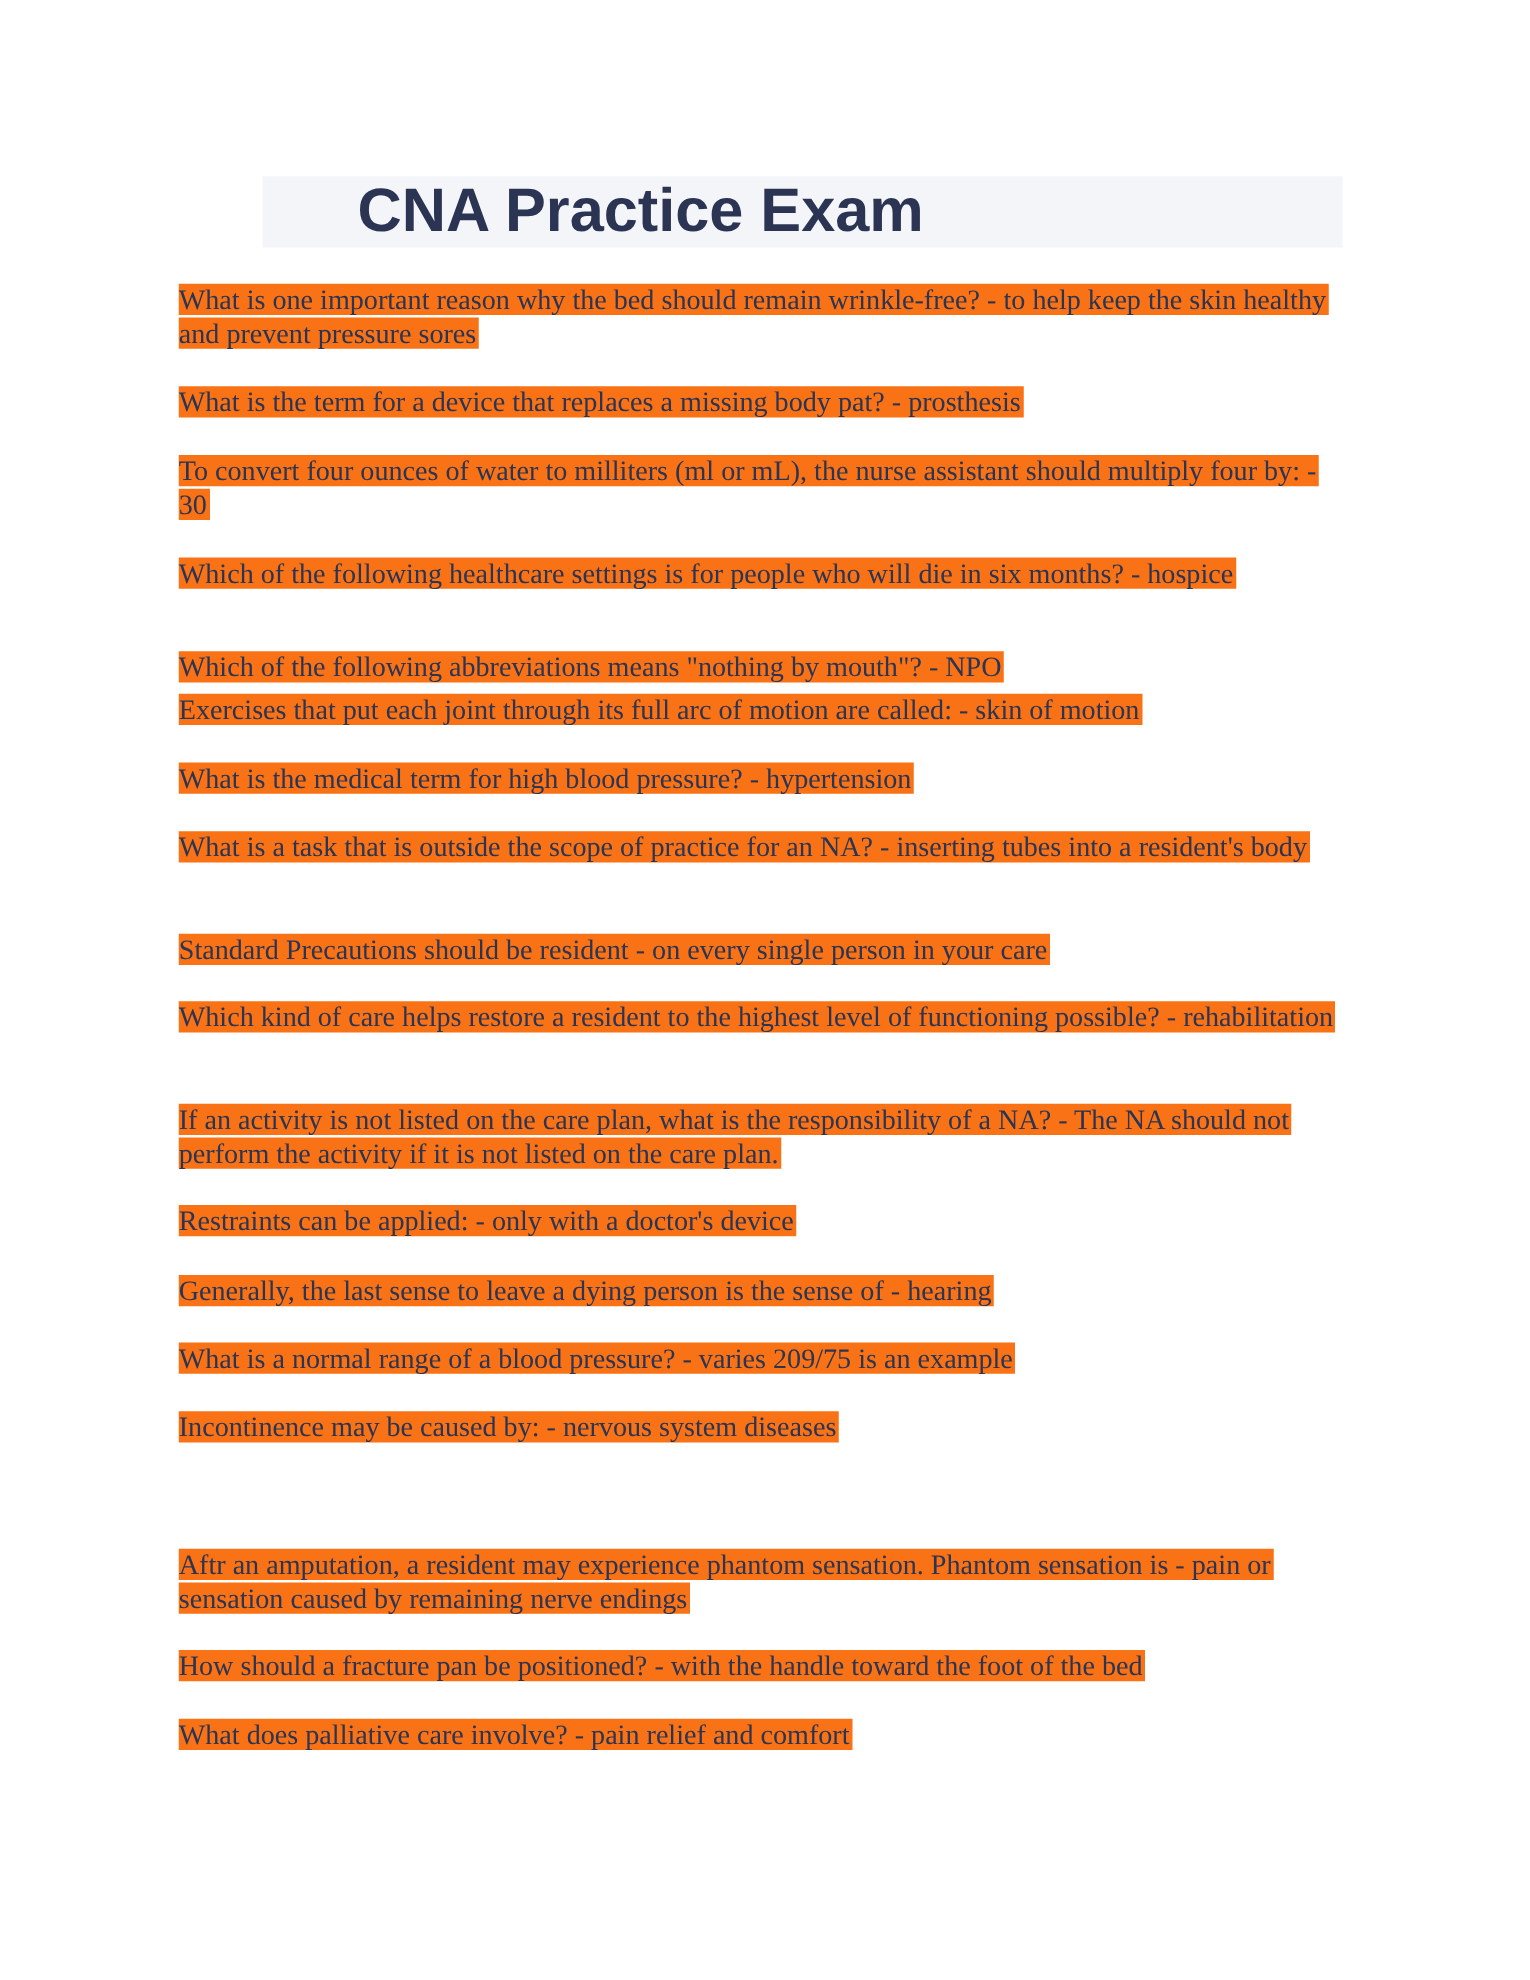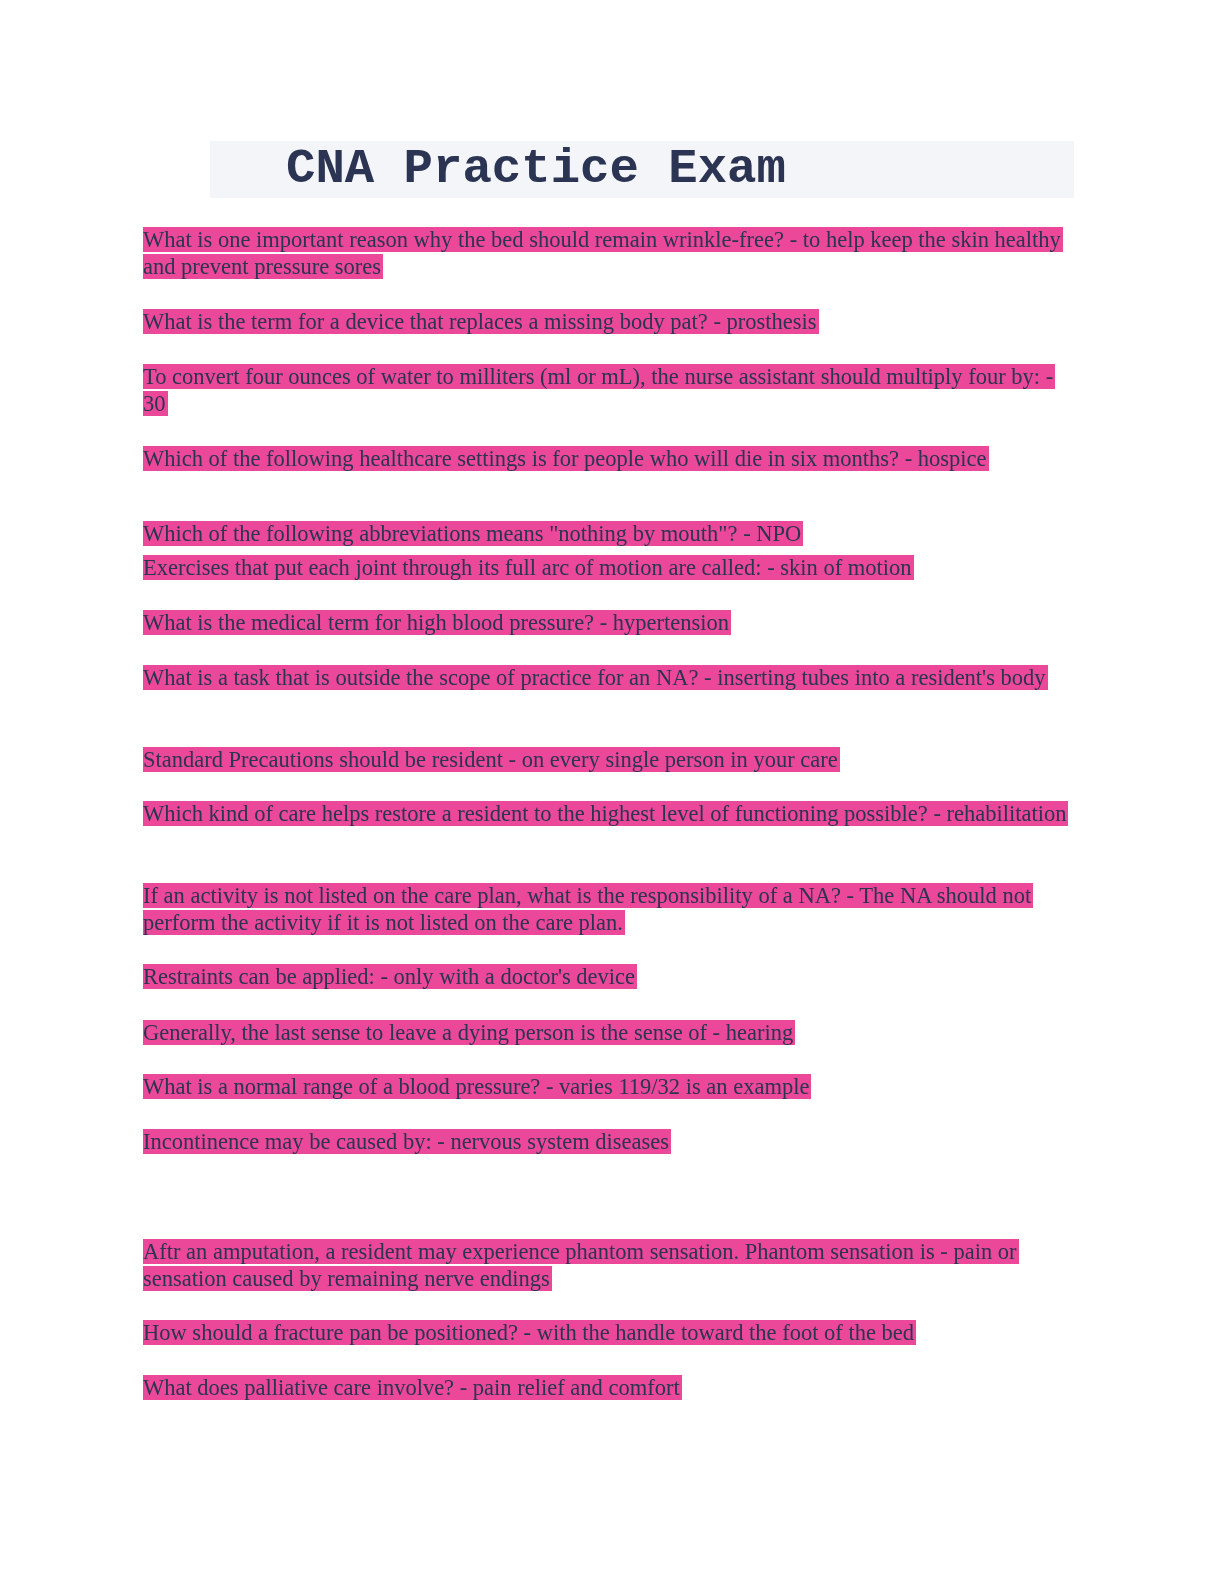--- a/index.html
+++ b/index.html
@@ -4,31 +4,31 @@
 <style>
   html, body { margin: 0; padding: 0; background: #ffffff; }
   body { width: 1224px; height: 1584px; position: relative; overflow: hidden; }
   .page { position: absolute; left: 0; top: 0; width: 1224px; height: 1584px; background: #ffffff; }
   .title-bar {
     position: absolute; left: 210px; top: 141px; width: 864px; height: 57px;
     background: #f4f5f9;
   }
   .title {
     position: absolute; left: 286px; top: 141px;
-    font-family: Liberation Mono, monospace; font-weight: bold;
+    font-family: Liberation Sans, sans-serif; font-weight: bold;
     font-size: 49px; line-height: 57px; color: #2b3452; margin: 0;
     white-space: nowrap;
   }
   .qa {
     position: absolute; left: 143px; width: 930px;
     font-family: "Liberation Serif", serif; font-size: 22.5px;
     line-height: 27px; color: #2b3452; margin: 0;
   }
   .qa span.hl {
-    background: #ec4899;
+    background: #f97316;
     box-decoration-break: clone; -webkit-box-decoration-break: clone;
     padding: 0 2px 0 0;
     text-align: center;
   }
 </style>
 </head>
 <body>
 
 <div class="page">
   <div class="title-bar"></div>
@@ -40,18 +40,18 @@
   <p class="qa" style="top:445px"><span class="hl">Which of the following healthcare settings is for people who will die in six months? - hospice</span></p>
   <p class="qa" style="top:520px"><span class="hl">Which of the following abbreviations means "nothing by mouth"? - NPO</span></p>
   <p class="qa" style="top:554px"><span class="hl">Exercises that put each joint through its full arc of motion are called: - skin of motion</span></p>
   <p class="qa" style="top:609px"><span class="hl">What is the medical term for high blood pressure? - hypertension</span></p>
   <p class="qa" style="top:664px"><span class="hl">What is a task that is outside the scope of practice for an NA? - inserting tubes into a resident's body</span></p>
   <p class="qa" style="top:746px"><span class="hl">Standard Precautions should be resident - on every single person in your care</span></p>
   <p class="qa" style="top:800px"><span class="hl">Which kind of care helps restore a resident to the highest level of functioning possible? - rehabilitation</span></p>
   <p class="qa" style="top:882px"><span class="hl">If an activity is not listed on the care plan, what is the responsibility of a NA? - The NA should not perform the activity if it is not listed on the care plan.</span></p>
   <p class="qa" style="top:963px"><span class="hl">Restraints can be applied: - only with a doctor's device</span></p>
   <p class="qa" style="top:1019px"><span class="hl">Generally, the last sense to leave a dying person is the sense of - hearing</span></p>
-  <p class="qa" style="top:1073px"><span class="hl">What is a normal range of a blood pressure? - varies 119/32 is an example</span></p>
+  <p class="qa" style="top:1073px"><span class="hl">What is a normal range of a blood pressure? - varies 209/75 is an example</span></p>
   <p class="qa" style="top:1128px"><span class="hl">Incontinence may be caused by: - nervous system diseases</span></p>
   <p class="qa" style="top:1238px; width:935px"><span class="hl">Aftr an amputation, a resident may experience phantom sensation. Phantom sensation is - pain or sensation caused by remaining nerve endings</span></p>
   <p class="qa" style="top:1374px"><span class="hl">What does palliative care involve? - pain relief and comfort</span></p>
   <p class="qa" style="top:1319px"><span class="hl">How should a fracture pan be positioned? - with the handle toward the foot of the bed</span></p>
 </div>
 
 </body></html>

